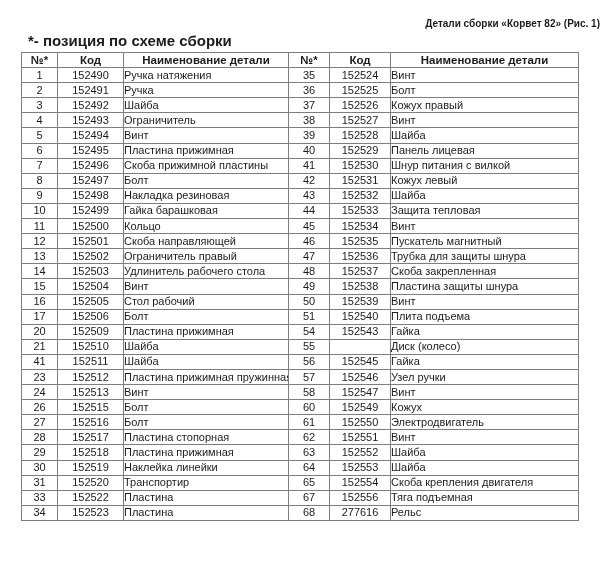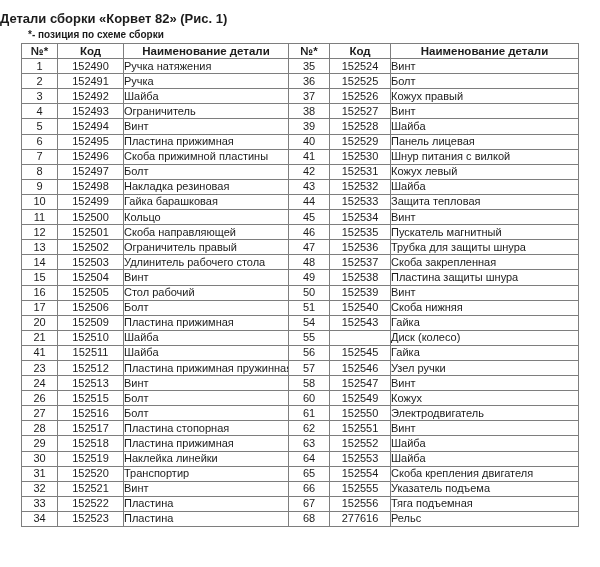--- a/index.html
+++ b/index.html
@@ -10,29 +10,29 @@
   .page {
     position: relative;
     width: 600px;
     height: 567px;
     background: #ffffff;
     font-family: "Liberation Sans", sans-serif;
     color: #1c1c1c;
     overflow: hidden;
   }
   .doc-title {
-    padding-top: 11px;
-    text-align: left;
-    font-size: 13px;
+    padding-top: 18px;
+    text-align: right;
+    font-size: 10px;
     font-weight: bold;
     color: #1c1c1c;
   }
   .doc-note {
     margin: 3px 0 3px 28px;
-    font-size: 10px;
+    font-size: 15px;
     font-weight: 600;
     color: #1c1c1c;
   }
   table.parts {
     border-collapse: collapse;
     table-layout: fixed;
     margin-left: 21px;
     width: 557px;
   }
   table.parts th,
@@ -234,21 +234,21 @@
           <td class="c-code">152539</td>
           <td class="c-name">Винт</td>
         </tr>
 
         <tr>
           <td class="c-num">17</td>
           <td class="c-code">152506</td>
           <td class="c-name">Болт</td>
           <td class="c-num">51</td>
           <td class="c-code">152540</td>
-          <td class="c-name">Скоба нижняя</td>
+          <td class="c-name">Плита подъема</td>
         </tr>
 
 
 
         <tr>
           <td class="c-num">20</td>
           <td class="c-code">152509</td>
           <td class="c-name">Пластина прижимная</td>
           <td class="c-num">54</td>
           <td class="c-code">152543</td>
@@ -339,28 +339,20 @@
 
         <tr>
           <td class="c-num">31</td>
           <td class="c-code">152520</td>
           <td class="c-name">Транспортир</td>
           <td class="c-num">65</td>
           <td class="c-code">152554</td>
           <td class="c-name">Скоба крепления двигателя</td>
         </tr>
 
-        <tr>
-          <td class="c-num">32</td>
-          <td class="c-code">152521</td>
-          <td class="c-name">Винт</td>
-          <td class="c-num">66</td>
-          <td class="c-code">152555</td>
-          <td class="c-name">Указатель подъема</td>
-        </tr>
 
         <tr>
           <td class="c-num">33</td>
           <td class="c-code">152522</td>
           <td class="c-name">Пластина</td>
           <td class="c-num">67</td>
           <td class="c-code">152556</td>
           <td class="c-name">Тяга подъемная</td>
         </tr>
 

